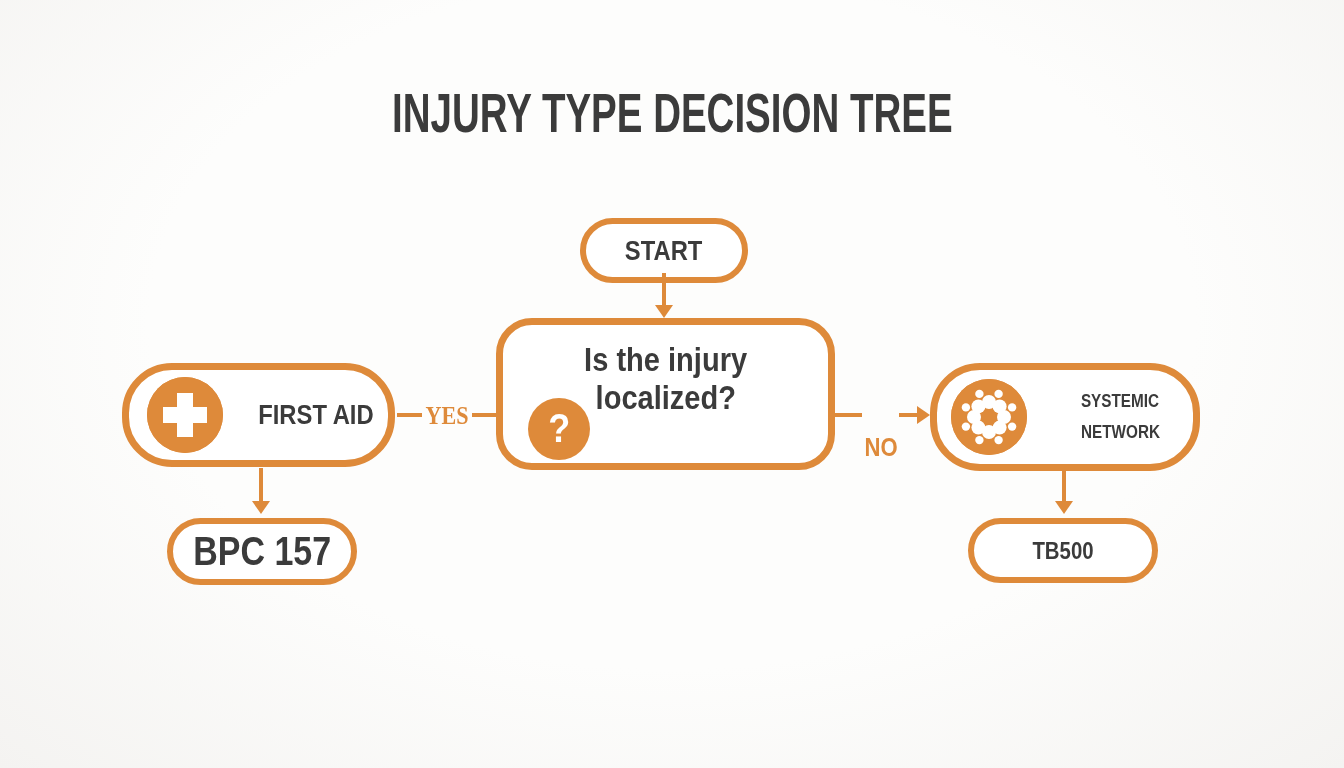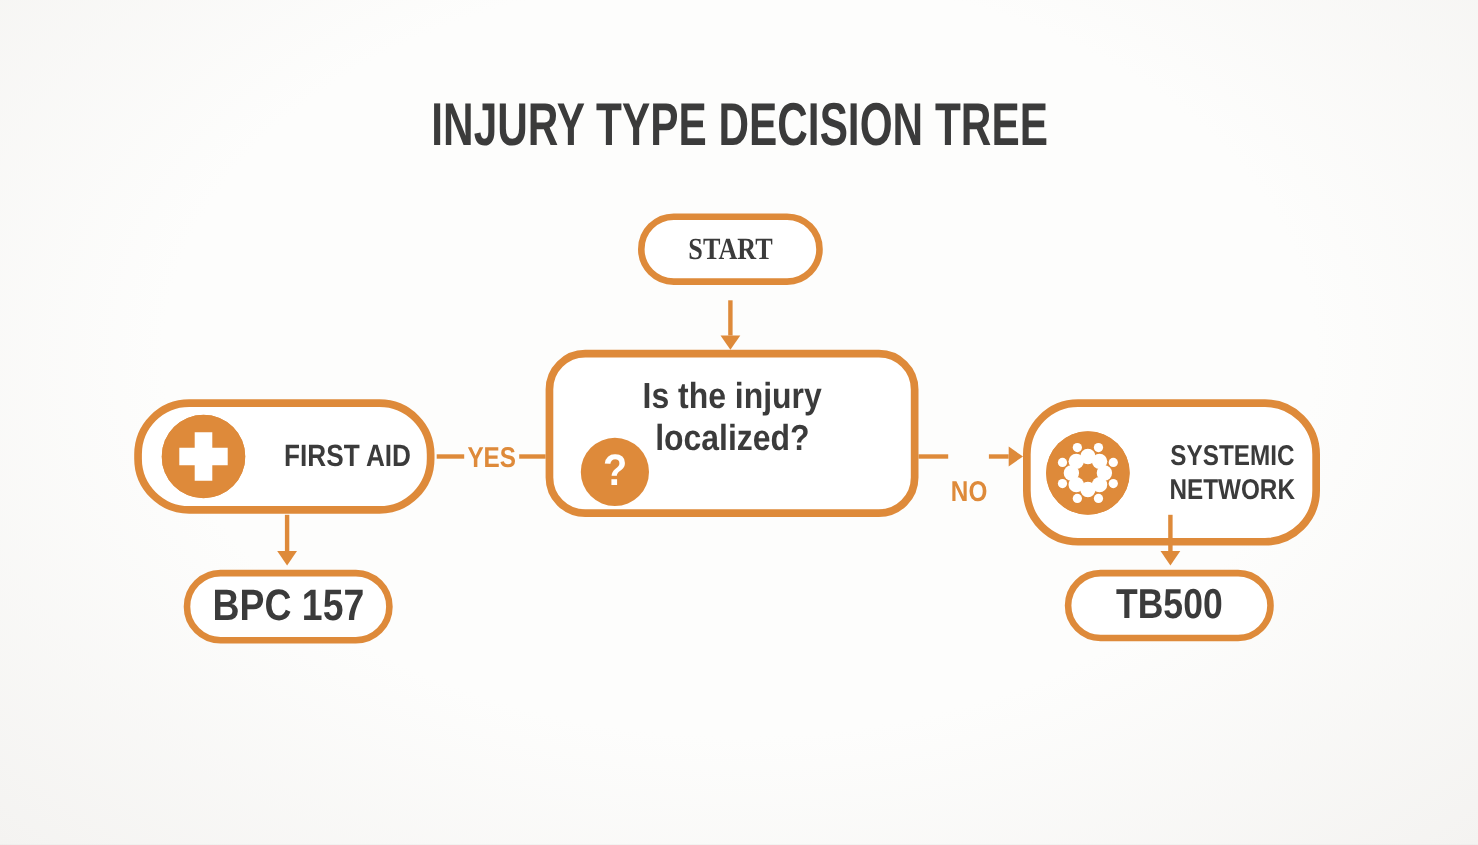--- a/index.html
+++ b/index.html
@@ -18,38 +18,38 @@
     line-height:55px;margin:0;
   }
   .title .ctext{transform:scaleX(0.70);letter-spacing:0px;}
 
   .node{
     position:absolute;background:#ffffff;border:6px solid #de8a3a;
     box-sizing:border-box;display:flex;align-items:center;justify-content:center;
     color:#3b3b3b;font-weight:bold;
   }
   .pill{border-radius:999px;}
-  .node-start{left:580px;top:194px;width:168px;height:65px;font-size:28px;font-family:Liberation Serif, serif;}
+  .node-start{left:580px;top:218px;width:168px;height:65px;font-size:28px;}
   .node-question{
     left:496px;top:318px;width:339px;height:152px;border-width:7px;border-radius:36px;
     flex-direction:column;justify-content:flex-start;padding-top:16px;
     font-size:33px;line-height:38px;
   }
   .qline{text-align:center;width:100%;}
   .qline .ctext{transform:scaleX(0.88);}
   .node-first-aid{
     left:122px;top:363px;width:273px;height:104px;border-width:7px;border-radius:50px;
     justify-content:flex-start;font-size:28px;
   }
   .node-systemic{
-    left:930px;top:363px;width:270px;height:133px;border-width:7px;border-radius:50px;
-    justify-content:center;font-size:26px;line-height:31px;
+    left:930px;top:363px;width:270px;height:108px;border-width:7px;border-radius:50px;
+    justify-content:center;font-size:18px;line-height:31px;
   }
   .node-bpc{left:167px;top:518px;width:190px;height:67px;font-size:40px;}
-  .node-tb{left:968px;top:518px;width:190px;height:65px;font-size:38px;}
+  .node-tb{left:968px;top:518px;width:190px;height:65px;font-size:24px;}
 
   .icon-circle{
     position:relative;flex:0 0 auto;width:76px;height:76px;border-radius:50%;
     background:#de8a3a;display:flex;align-items:center;justify-content:center;
   }
   .node-first-aid .icon-circle{margin-left:18px;}
   .node-systemic .icon-circle{margin-left:14px;}
   .icon-circle svg{display:block;width:76px;height:76px;}
   .side-label{flex:1 1 auto;text-align:center;padding-left:20px;}
   .q-icon{
@@ -95,21 +95,21 @@
   <div class="node node-question">
     <div class="qline"><span class="ctext">Is the injury</span></div>
     <div class="qline"><span class="ctext">localized?</span></div>
     <div class="q-icon">
       <span class="qmark">?</span>
     </div>
   </div>
 
   <div>
     <div class="hline" style="left:397px;top:413px;width:25px;"></div>
-    <span class="edge-label" style="left:447px;top:416px;"><span class="ctext">YES</span></span>
+    <span class="edge-label" style="left:447px;top:416px;font-family:Liberation Serif, serif;"><span class="ctext">YES</span></span>
     <div class="hline" style="left:472px;top:413px;width:24px;"></div>
   </div>
 
   <div>
     <div class="hline" style="left:835px;top:413px;width:27px;"></div>
     <span class="edge-label" style="left:881px;top:416px;margin-top:31px;"><span class="ctext">NO</span></span>
     <div class="hline" style="left:899px;top:413px;width:18px;"></div>
     <div class="ah-right" style="left:917px;top:406px;"></div>
   </div>
 

